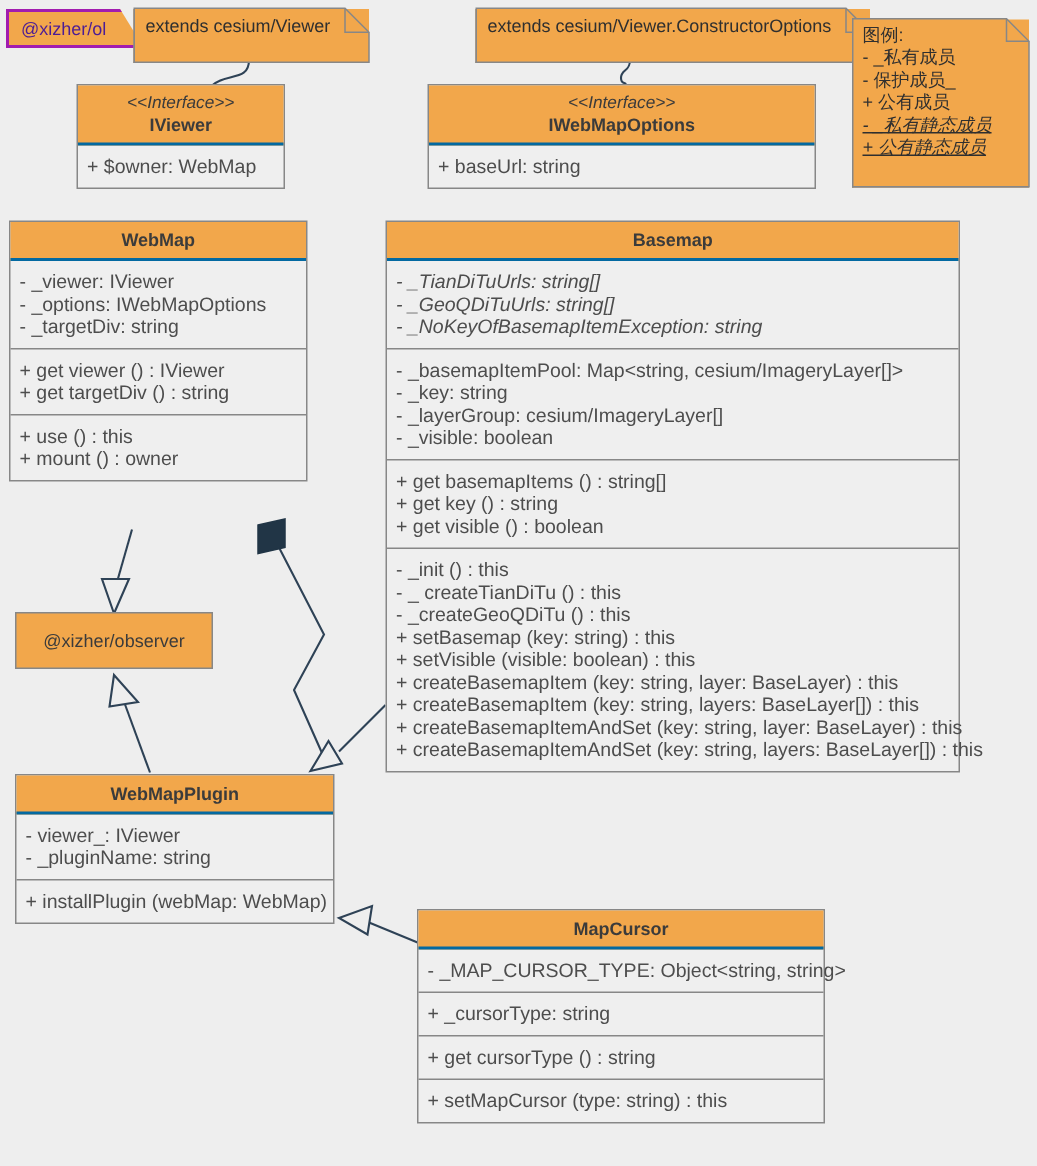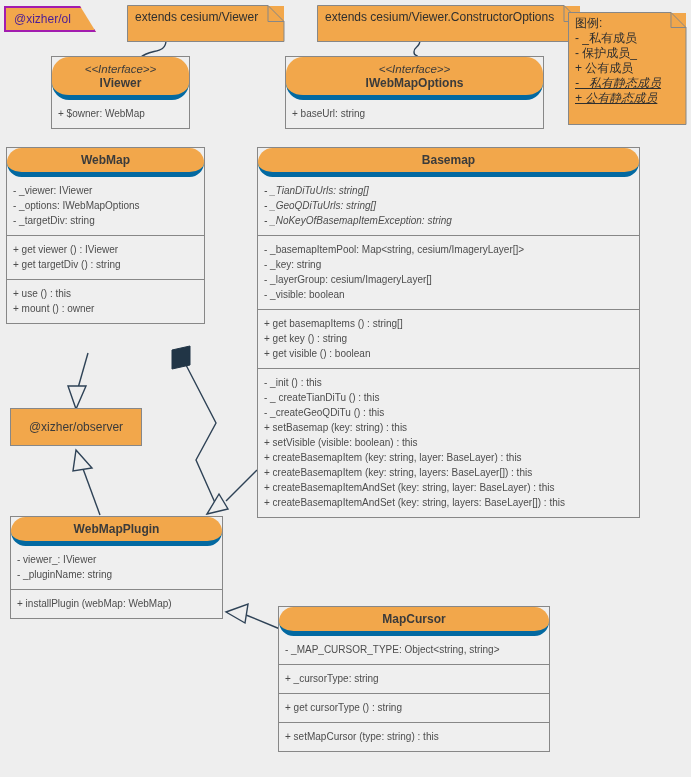--- a/index.html
+++ b/index.html
@@ -34,42 +34,41 @@
 
   
   .uml {
     position: absolute;
     background: #efefef;
     border: 1px solid #878787;
     box-sizing: border-box;
   }
   .uml .hdr {
     background: #f2a74b;
-    border-bottom: 5px solid #0369a1;
+    border-bottom: 2px solid #0369a1;
     text-align: center;
     font-weight: bold;
     font-size: 12px;
     color: #3b3b3b;
     padding: 5px 4px 5px 4px;
     line-height: 14px;
-    border-radius: 17px;
   }
   .uml .hdr .stereo {
     display: block;
     font-weight: normal;
     font-style: italic;
     font-size: 11.5px;
   }
   .uml .cmp {
     border-bottom: 1px solid #878787;
     padding: 6px 6px 7px 6px;
   }
   .uml .cmp:last-child { border-bottom: none; }
   .uml .m {
-    font-size: 10px;
+    font-size: 13px;
     line-height: 15px;
     white-space: nowrap;
     color: #4d4d4d;
   }
   .uml .m.it { font-style: italic; }
 
   
   .pkg-tab {
     position: absolute;
     background: #f2a74b;
@@ -143,21 +142,21 @@
 
       <path d="M 280 629 L 246 615"></path>
       <polygon points="226,612 248,604 245,623" fill="#eeeeee" stroke="#2e4256" stroke-width="1.4"></polygon>
     </g>
   </svg>
 
   <div class="pkg-tab" style="left:4px; top:6px; width:92px; height:26px;">
     <span>@xizher/ol</span>
   </div>
 
-  <div class="note" style="left:89px; top:6px; width:157px; height:36px;margin-left:38px;">
+  <div class="note" style="left:89px; top:6px; width:157px; height:36px;">
     <svg class="nsvg" width="158" height="37">
       <polygon points="0.5,0.5 141,0.5 157,16.5 157,36.5 0.5,36.5" fill="#f2a74b" stroke="#878787" stroke-width="1"></polygon>
       <polyline points="141,0.5 141,16.5 157,16.5" fill="none" stroke="#878787" stroke-width="1"></polyline>
     </svg>
     <div class="ncontent">
       <div class="ln">extends cesium/Viewer</div>
     </div>
   </div>
 
   <div class="note" style="left:285px; top:6px; width:263px; height:36px;margin-left:32px;">

